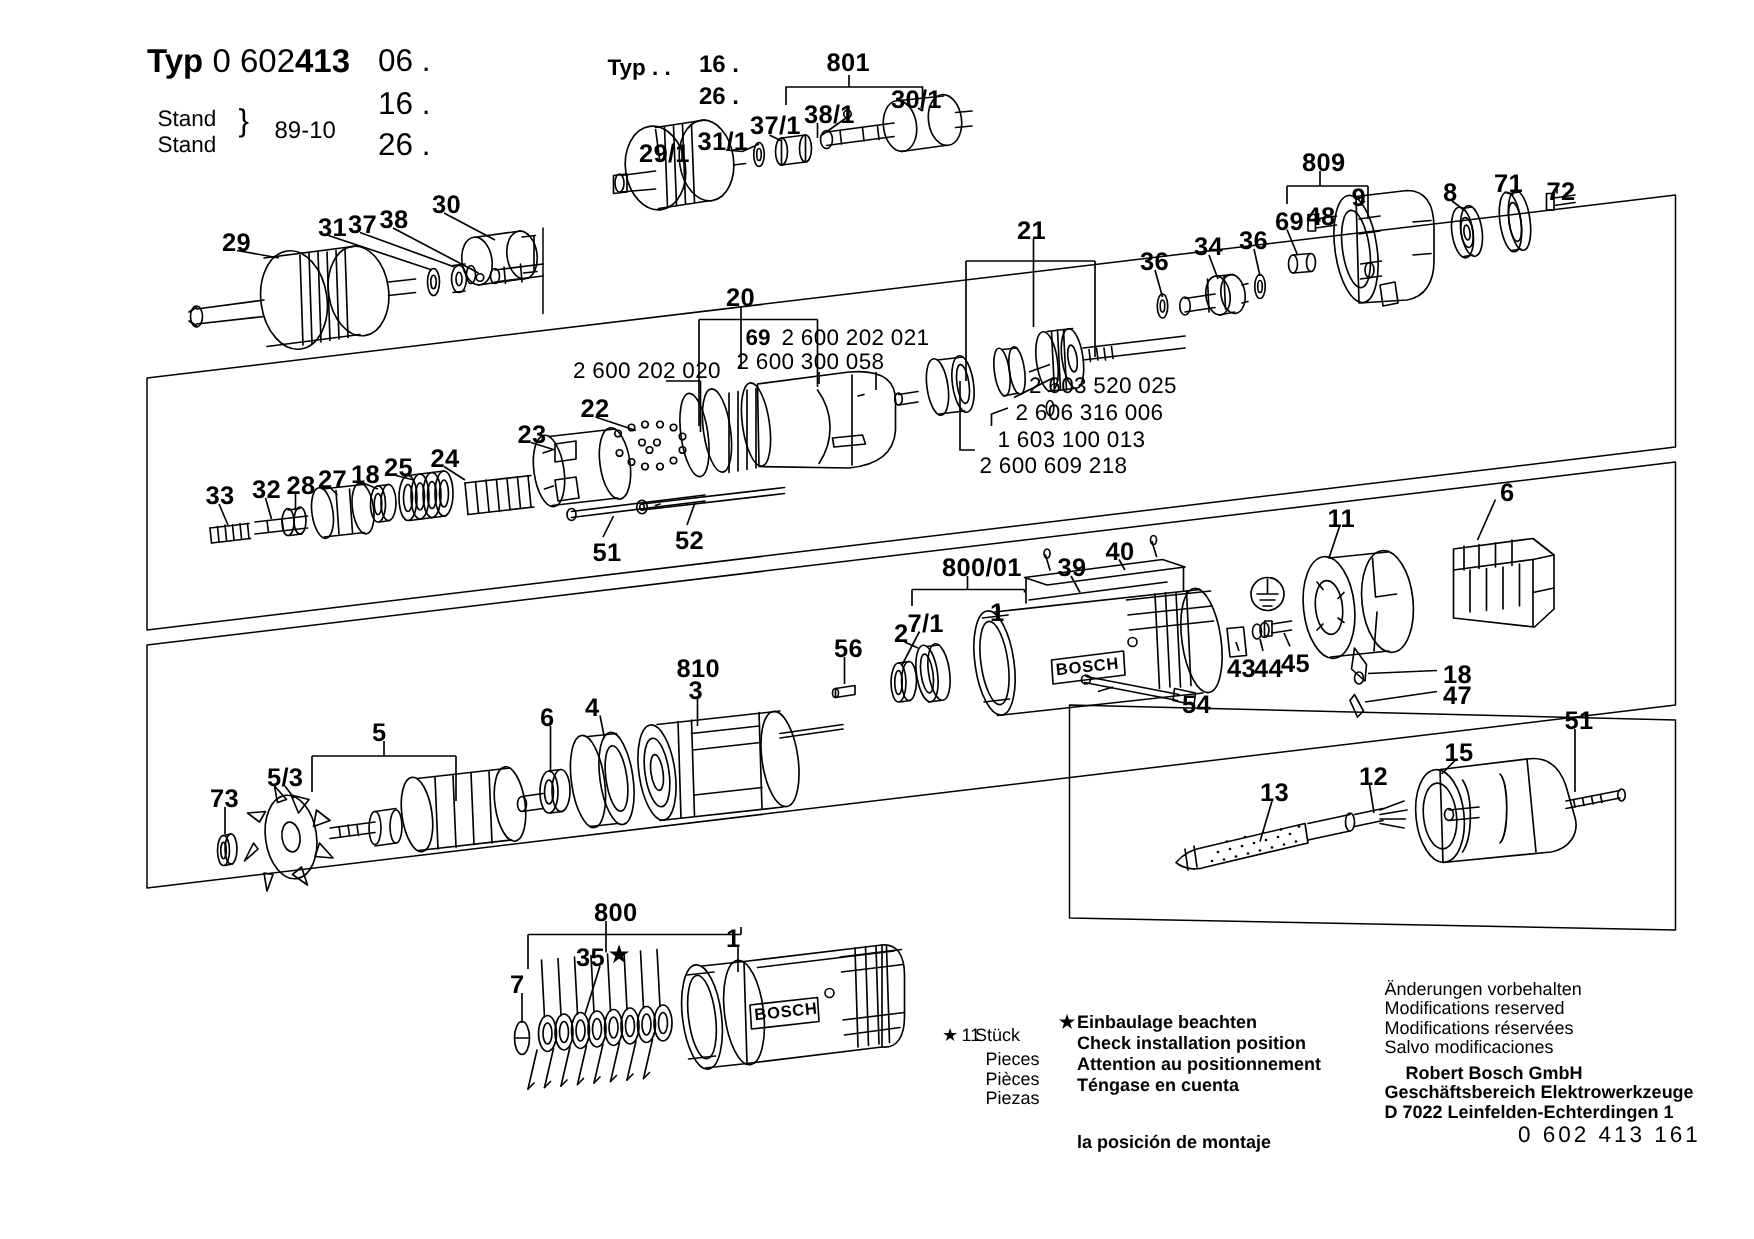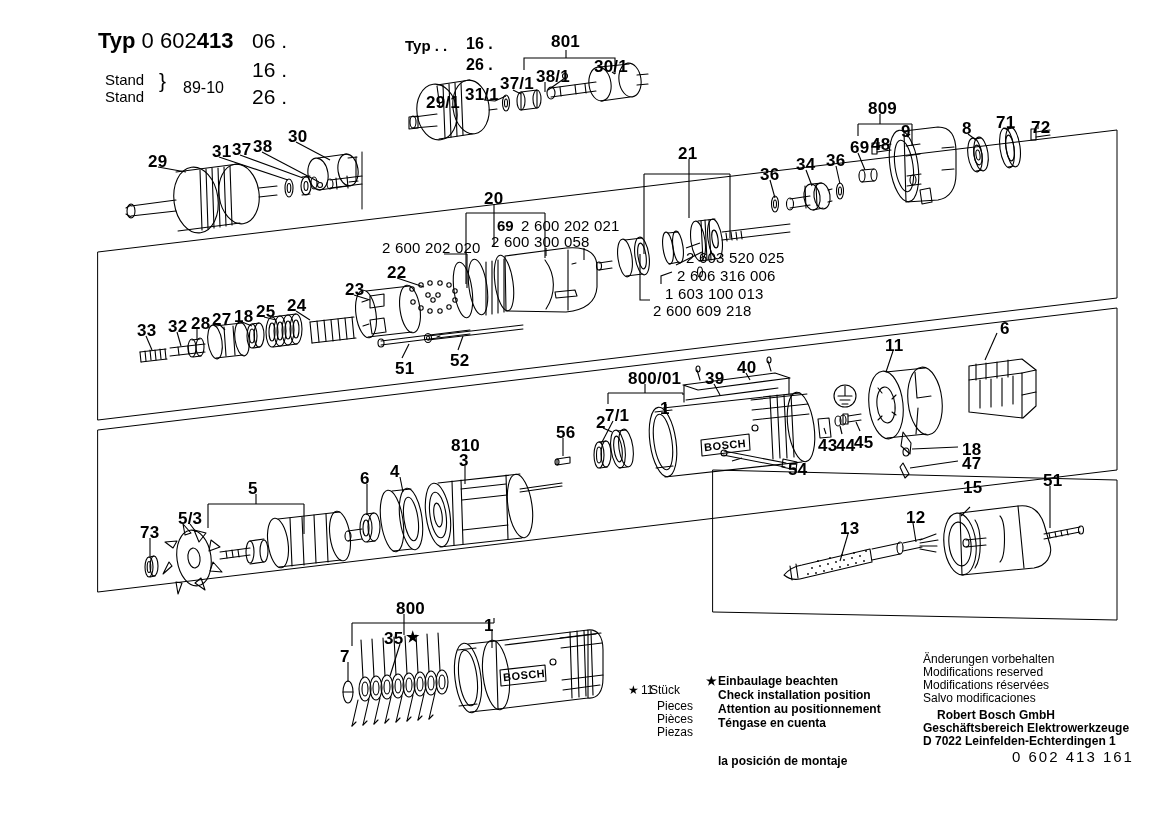--- a/index.html
+++ b/index.html
@@ -611,21 +611,21 @@
 <div class="lbl num" style="left:248px;top:480px;">5</div>
 <div class="lbl num" style="left:360px;top:470px;">6</div>
 <div class="lbl num" style="left:390px;top:463px;">4</div>
 <div class="lbl num" style="left:451px;top:437px;">810</div>
 <div class="lbl num" style="left:459px;top:452px;">3</div>
 <div class="lbl num" style="left:556px;top:424px;">56</div>
 <div class="lbl num" style="left:596px;top:414px;">2</div>
 
 <div class="lbl num" style="left:840px;top:520px;">13</div>
 <div class="lbl num" style="left:906px;top:509px;">12</div>
-<div class="lbl num" style="left:963px;top:479px;">15</div>
+<div class="lbl num" style="left:963px;top:493px;">15</div>
 <div class="lbl num" style="left:1043px;top:472px;">51</div>
 
 <div class="lbl num" style="left:396px;top:600px;">800</div>
 <div class="lbl num" style="left:384px;top:630px;">35</div>
 <div class="lbl num" style="left:406px;top:629px;font-size:15px;">★</div>
 <div class="lbl num" style="left:340px;top:648px;">7</div>
 <div class="lbl num" style="left:484px;top:617px;">1</div>
 
 <svg width="1169" height="826" viewBox="0 0 1169 826">
  <g fill="none" stroke="#000" stroke-width="1.1">

